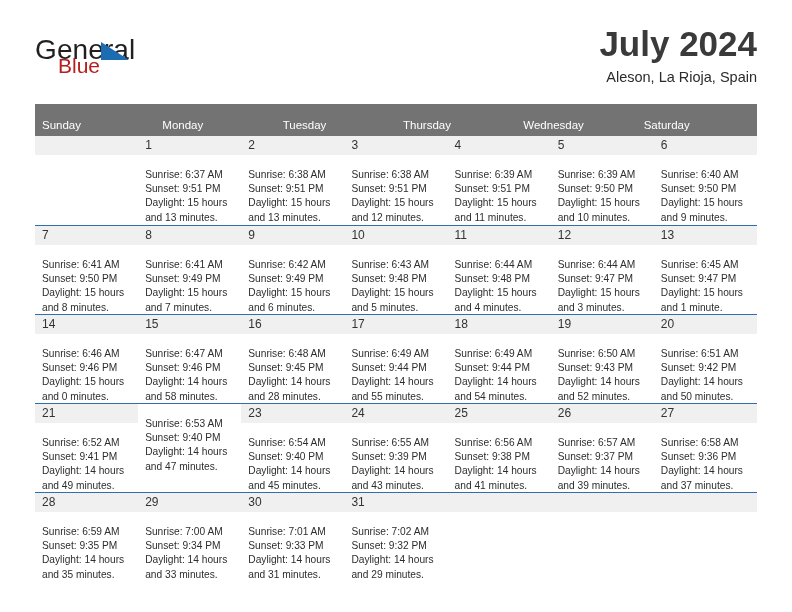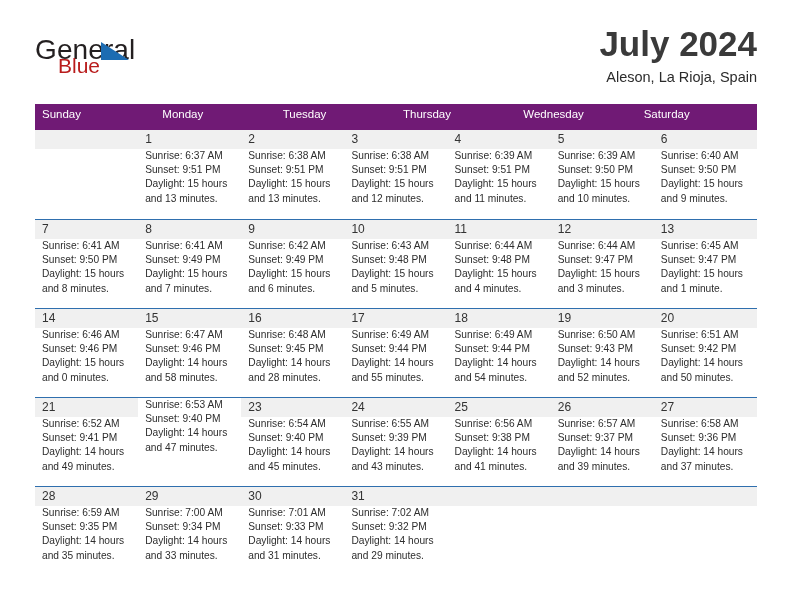--- a/index.html
+++ b/index.html
@@ -86,22 +86,23 @@
 
   
   .calendar {
     position: absolute;
     left: 35px;
     top: 104px;
     width: 722px;
   }
   .weekday-row {
     display: flex;
-    background: #701a75;
-    height: 26px;
+    background: #737373;
+    height: 32px;
+    align-items: flex-end;
   }
   .weekday {
     flex: 1 1 0;
     color: #ffffff;
     font-size: 11.5px;
     line-height: 21px;
     padding-left: 7px;
     box-sizing: border-box;
     white-space: nowrap;
     overflow: hidden;
@@ -128,21 +129,21 @@
     font-size: 12px;
     line-height: 19px;
     padding-left: 7px;
     color: #333333;
     box-sizing: border-box;
   }
   .day-cell.empty .day-number {
     background: #f0f0f0;
   }
   .day-info {
-    padding: 0 6px 0 7px;
+    padding: 13px 6px 0 7px;
     font-size: 10.2px;
     line-height: 14.2px;
     color: #2d2d2d;
   }
   .day-info div {
     white-space: nowrap;
   }
 </style>
 </head>
 <body>

